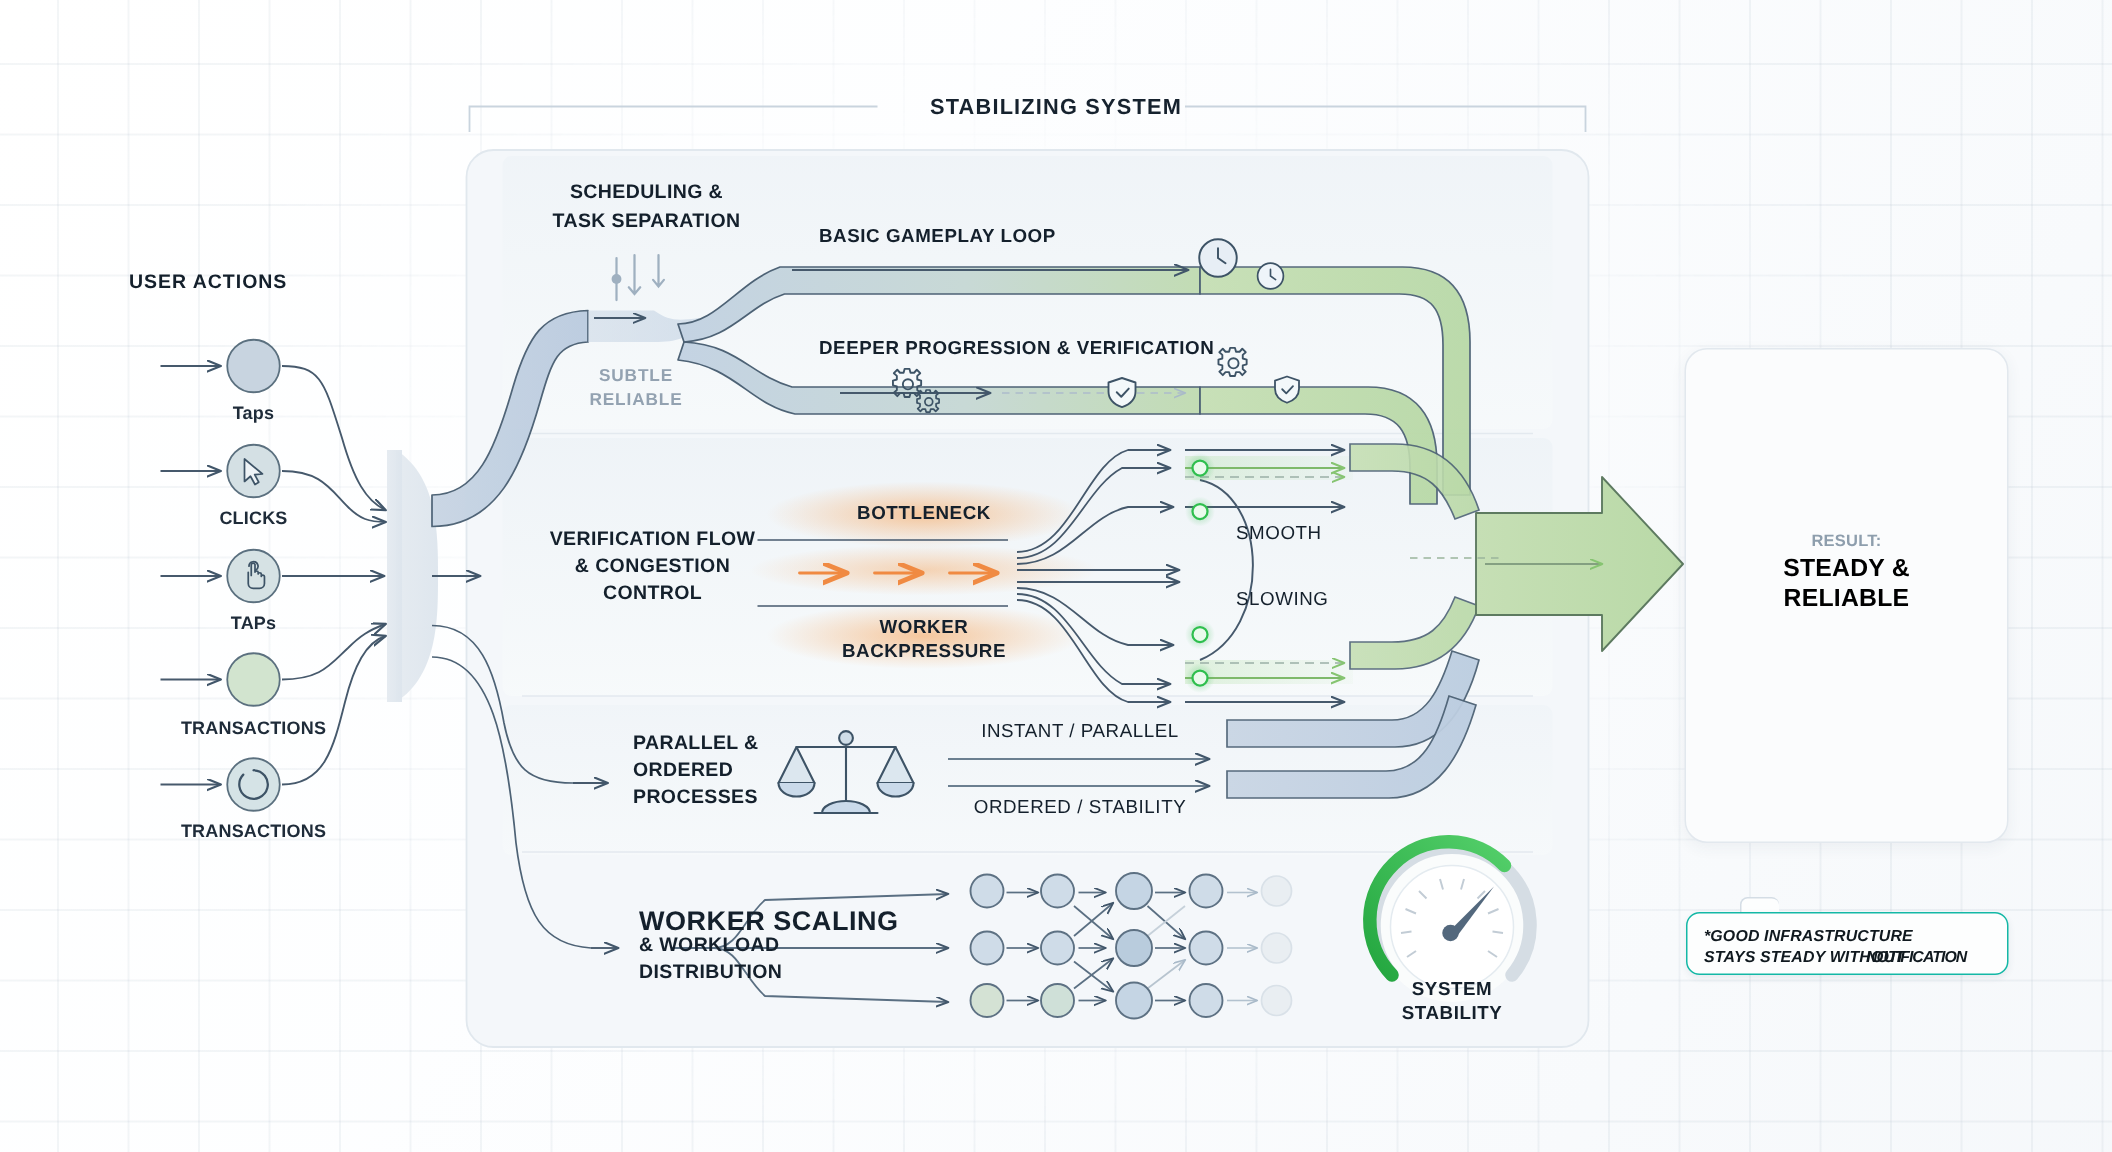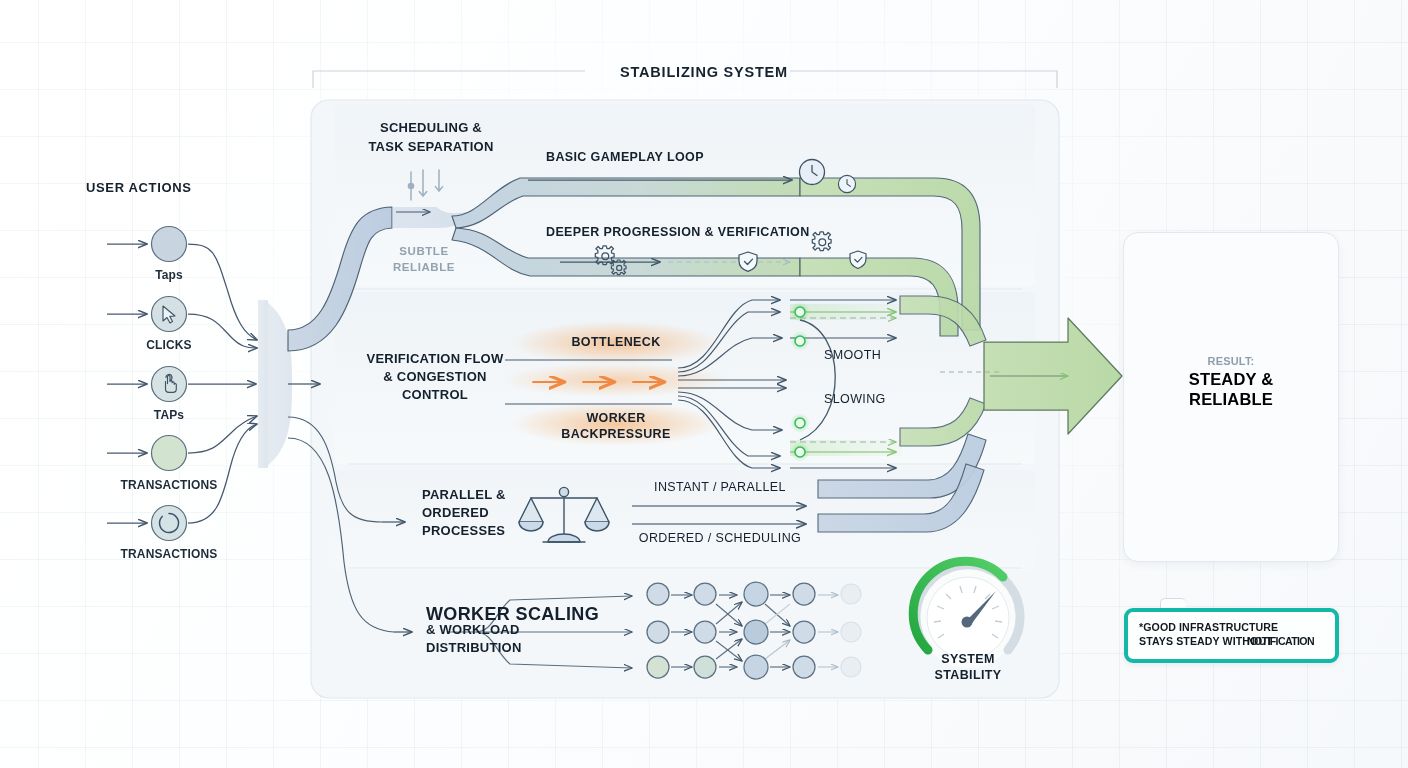--- a/index.html
+++ b/index.html
@@ -32,23 +32,24 @@
   .lbl { position:absolute; font-weight:700; letter-spacing:.02em; line-height:1.22; }
   .lbl.center { text-align:center; }
   .cap-dark { color:#14202c; }
   .cap-gray { color:#93a2b1; }
 
   .node-lab { position:absolute; font-size:12px; font-weight:600; color:#1e2b39; text-align:center; letter-spacing:.01em; }
 
   .hdr-title { position:absolute; left:0; right:0; top:64px; text-align:center; font-size:14.5px; font-weight:700; letter-spacing:.055em; color:#16222e; }
 
   .callout {
-    position:absolute; left:1124px; top:608px; width:215px; height:55px;
-    background:#fdfefe; border:4px solid #14b8a6; border-radius:9px;
+    position:absolute; left:1124px; top:608px; width:215px; height:42px;
+    background:#fdfefe; border:1px solid #14b8a6; border-radius:9px;
     box-shadow:0 2px 5px rgba(40,60,85,.08);
+    font-style:italic;
   }
   .callout-txt { position:absolute; left:11px; top:9px; right:8px;
     font-size:10.6px; font-weight:700; letter-spacing:.01em; line-height:1.32; color:#10191f; }
   .callout-txt .garbled { letter-spacing:-.06em; }
   .callout-tail { position:absolute; left:1160px; top:598px; width:26px; height:14px;
     background:#fdfefe; border-left:1px solid #d4dde5; border-top:1px solid #d4dde5;
     border-radius:5px 5px 0 0; }
 
   .result-card {
     position:absolute; left:1123px; top:232px; width:216px; height:330px;
@@ -477,21 +478,21 @@
   <div class="lbl center cap-dark" style="left:556px; top:335px; width:120px; font-size:12.5px; letter-spacing:.03em;">BOTTLENECK</div>
   <div class="lbl center cap-dark" style="left:546px; top:411px; width:140px; font-size:12.5px; letter-spacing:.03em;">WORKER</div>
   <div class="lbl center cap-dark" style="left:546px; top:427px; width:140px; font-size:12.5px; letter-spacing:.03em;">BACKPRESSURE</div>
   <div class="lbl cap-dark" style="left:824px; top:348px; font-size:12.5px; font-weight:400; letter-spacing:.03em;">SMOOTH</div>
   <div class="lbl cap-dark" style="left:824px; top:392px; font-size:12.5px; font-weight:400; letter-spacing:.03em;">SLOWING</div>
 
   <div class="lbl cap-dark" style="left:422px; top:487px; font-size:13px;">PARALLEL &amp;</div>
   <div class="lbl cap-dark" style="left:422px; top:505px; font-size:13px;">ORDERED</div>
   <div class="lbl cap-dark" style="left:422px; top:523px; font-size:13px;">PROCESSES</div>
   <div class="lbl center cap-dark" style="left:625px; top:480px; width:190px; font-size:12.5px; font-weight:400; letter-spacing:.03em;">INSTANT / PARALLEL</div>
-  <div class="lbl center cap-dark" style="left:625px; top:531px; width:190px; font-size:12.5px; font-weight:400; letter-spacing:.03em;">ORDERED / SCHEDULING</div>
+  <div class="lbl center cap-dark" style="left:625px; top:531px; width:190px; font-size:12.5px; font-weight:400; letter-spacing:.03em;">ORDERED / STABILITY</div>
 
   <div class="lbl cap-dark" style="left:426px; top:604px; font-size:18px;">WORKER SCALING</div>
   <div class="lbl cap-dark" style="left:426px; top:622px; font-size:13px;">&amp; WORKLOAD</div>
   <div class="lbl cap-dark" style="left:426px; top:640px; font-size:13px;">DISTRIBUTION</div>
   <div class="lbl center cap-dark" style="left:908px; top:652px; width:120px; font-size:12.5px; letter-spacing:.03em;">SYSTEM</div>
   <div class="lbl center cap-dark" style="left:908px; top:668px; width:120px; font-size:12.5px; letter-spacing:.03em;">STABILITY</div>
 
   <div class="result-card">
     <div class="result-title">
       <span class="r1">RESULT:</span>

